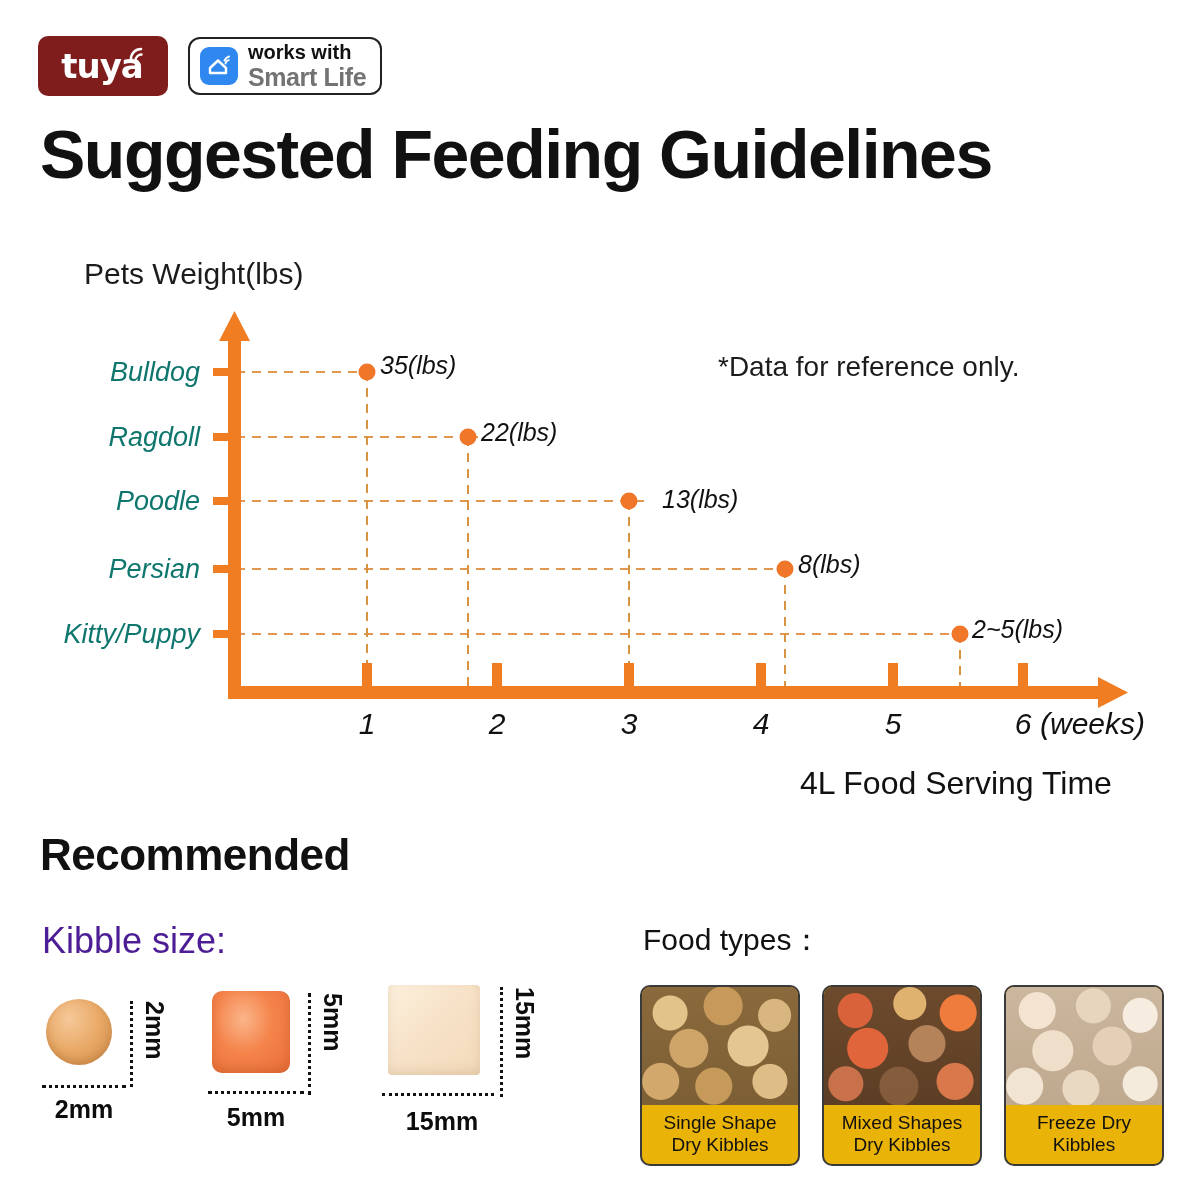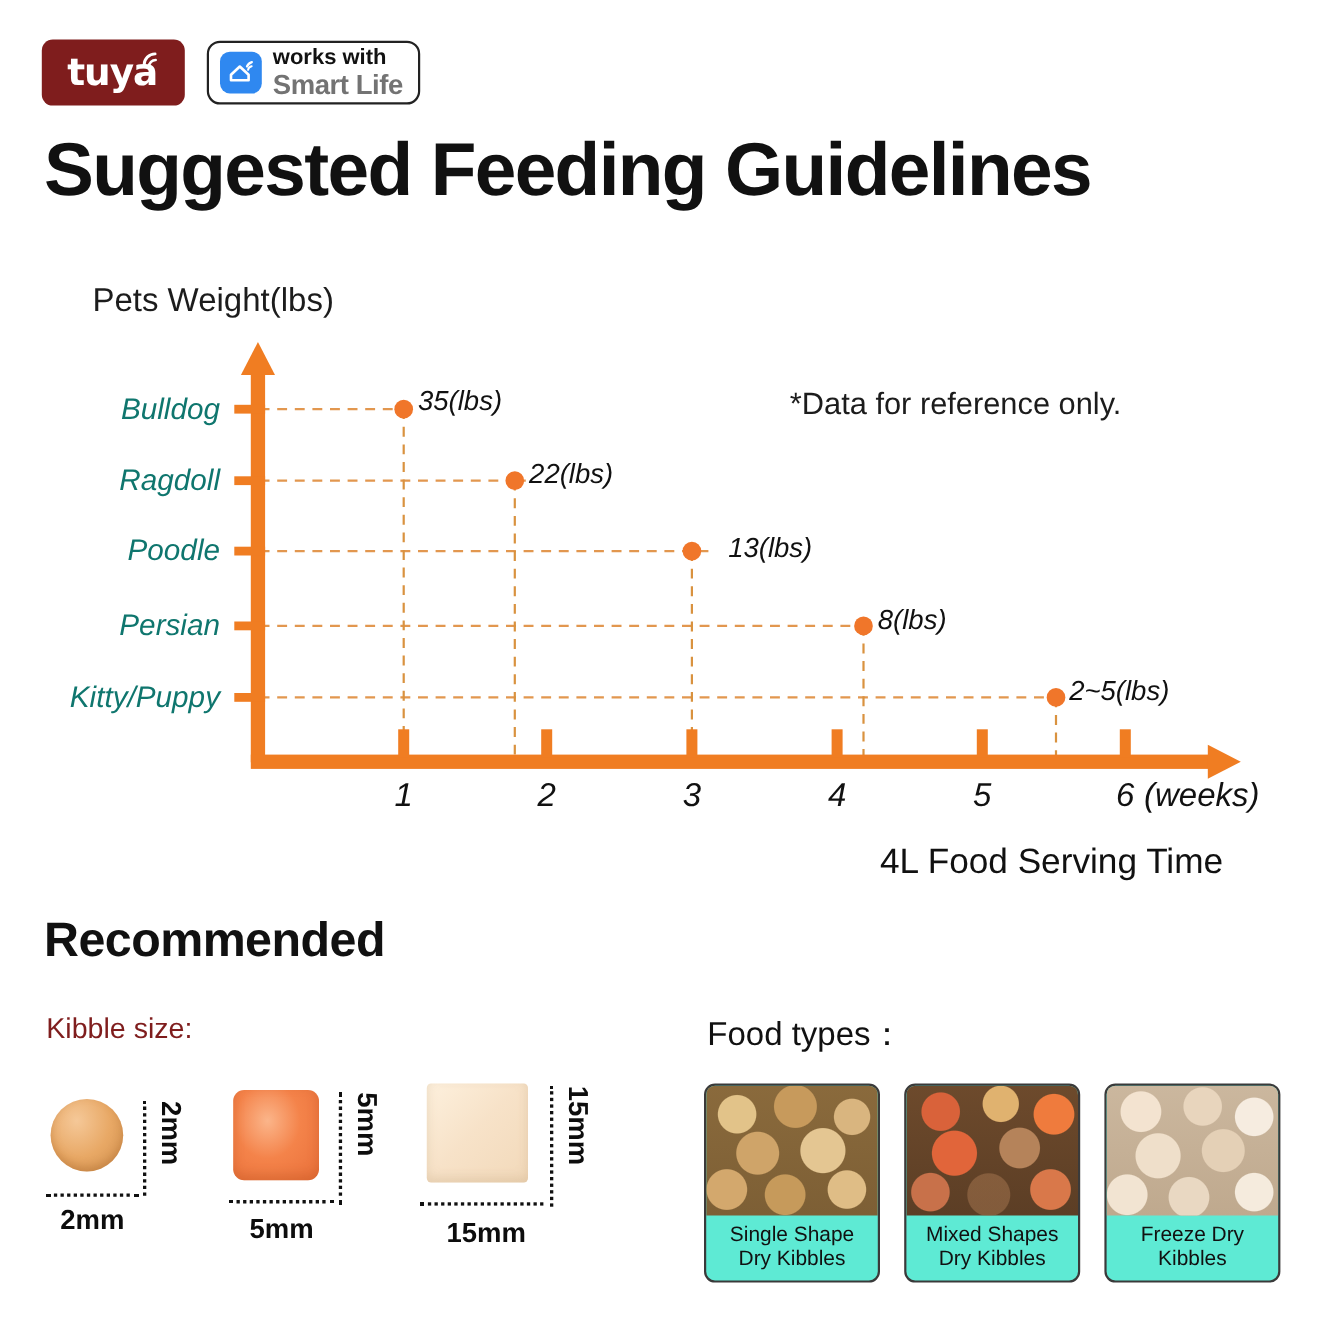--- a/index.html
+++ b/index.html
@@ -67,21 +67,21 @@
   }
   .serving{
     position:absolute;left:800px;top:510px;font-size:32px;color:#111;white-space:nowrap;
   }
 
   
   .rec-title{
     position:absolute;left:40px;top:830px;font-size:44px;font-weight:700;color:#111;
     letter-spacing:-0.5px;
   }
-  .kibble-head{position:absolute;left:42px;top:920px;font-size:26px;color:#7f1d1d;}
+  .kibble-head{position:absolute;left:42px;top:920px;font-size:36px;color:#4c1d95;}
   .foodtypes-head{position:absolute;left:643px;top:920px;font-size:30px;color:#111;}
 
   
   .kibbles{position:absolute;left:40px;top:985px;width:560px;height:160px;}
   .kb{position:absolute;}
   .kb .shape{position:absolute;left:0;top:0;}
   .kb .vline{
     position:absolute;border-left:3px dotted #111;
   }
   .kb .hline{
@@ -109,21 +109,21 @@
   .fd-kibble{
     width:92px;height:90px;border-radius:4px;
     background:linear-gradient(135deg,#fdf0dd 0%, #f7e2c8 48%, #f2d9ba 100%);
     box-shadow:inset 0 -4px 10px rgba(190,160,120,.30);
   }
 
   
   .foodcards{position:absolute;left:640px;top:985px;display:flex;gap:22px;}
   .fcard{
     width:156px;border:2px solid #3a3a3a;border-radius:10px;overflow:hidden;
-    background:#5eead4;display:flex;flex-direction:column;
+    background:#eab308;display:flex;flex-direction:column;
   }
   .fcard .pic{height:118px;width:100%;}
   .fcard .cap{
     font-size:19px;color:#111;text-align:center;line-height:1.14;
     padding:7px 2px 9px 2px;
   }
   .pic.single{
     background:
       radial-gradient(circle at 18% 22%, #e2c389 0 17px, transparent 18px),
       radial-gradient(circle at 52% 16%, #c79a5c 0 19px, transparent 20px),

